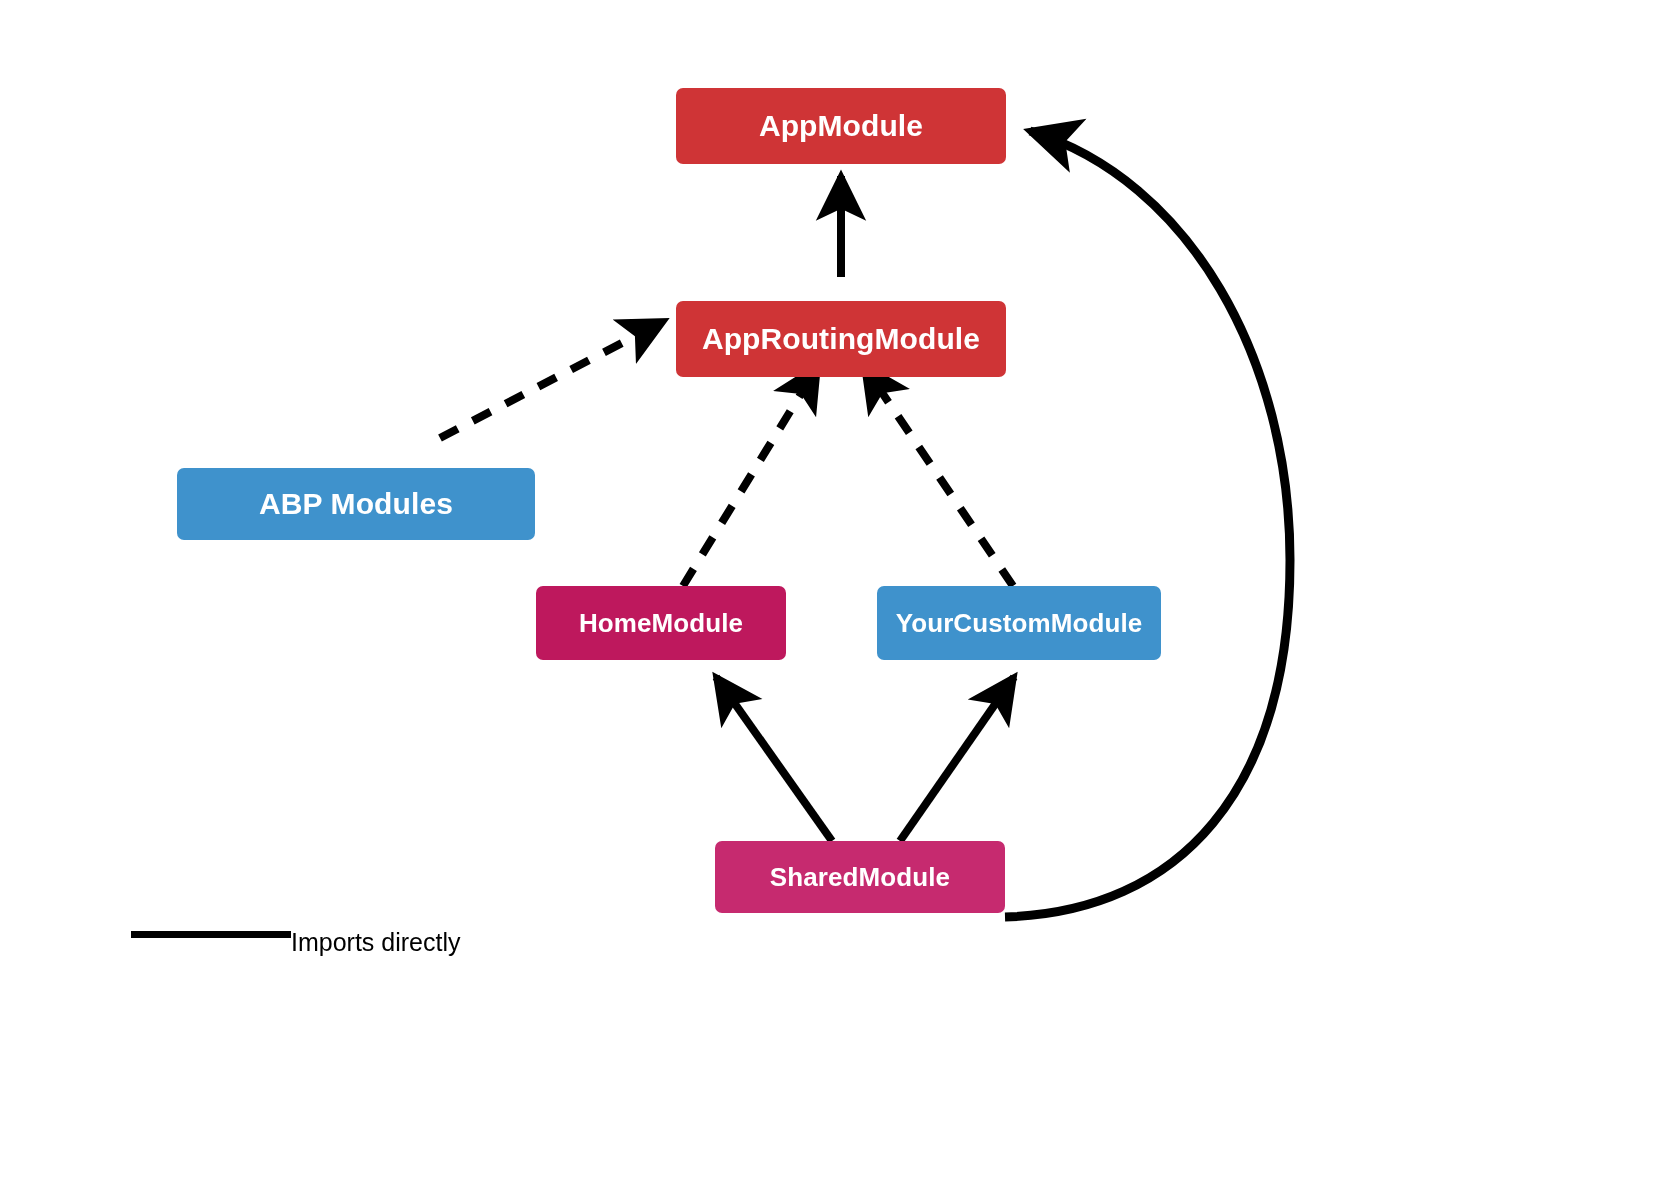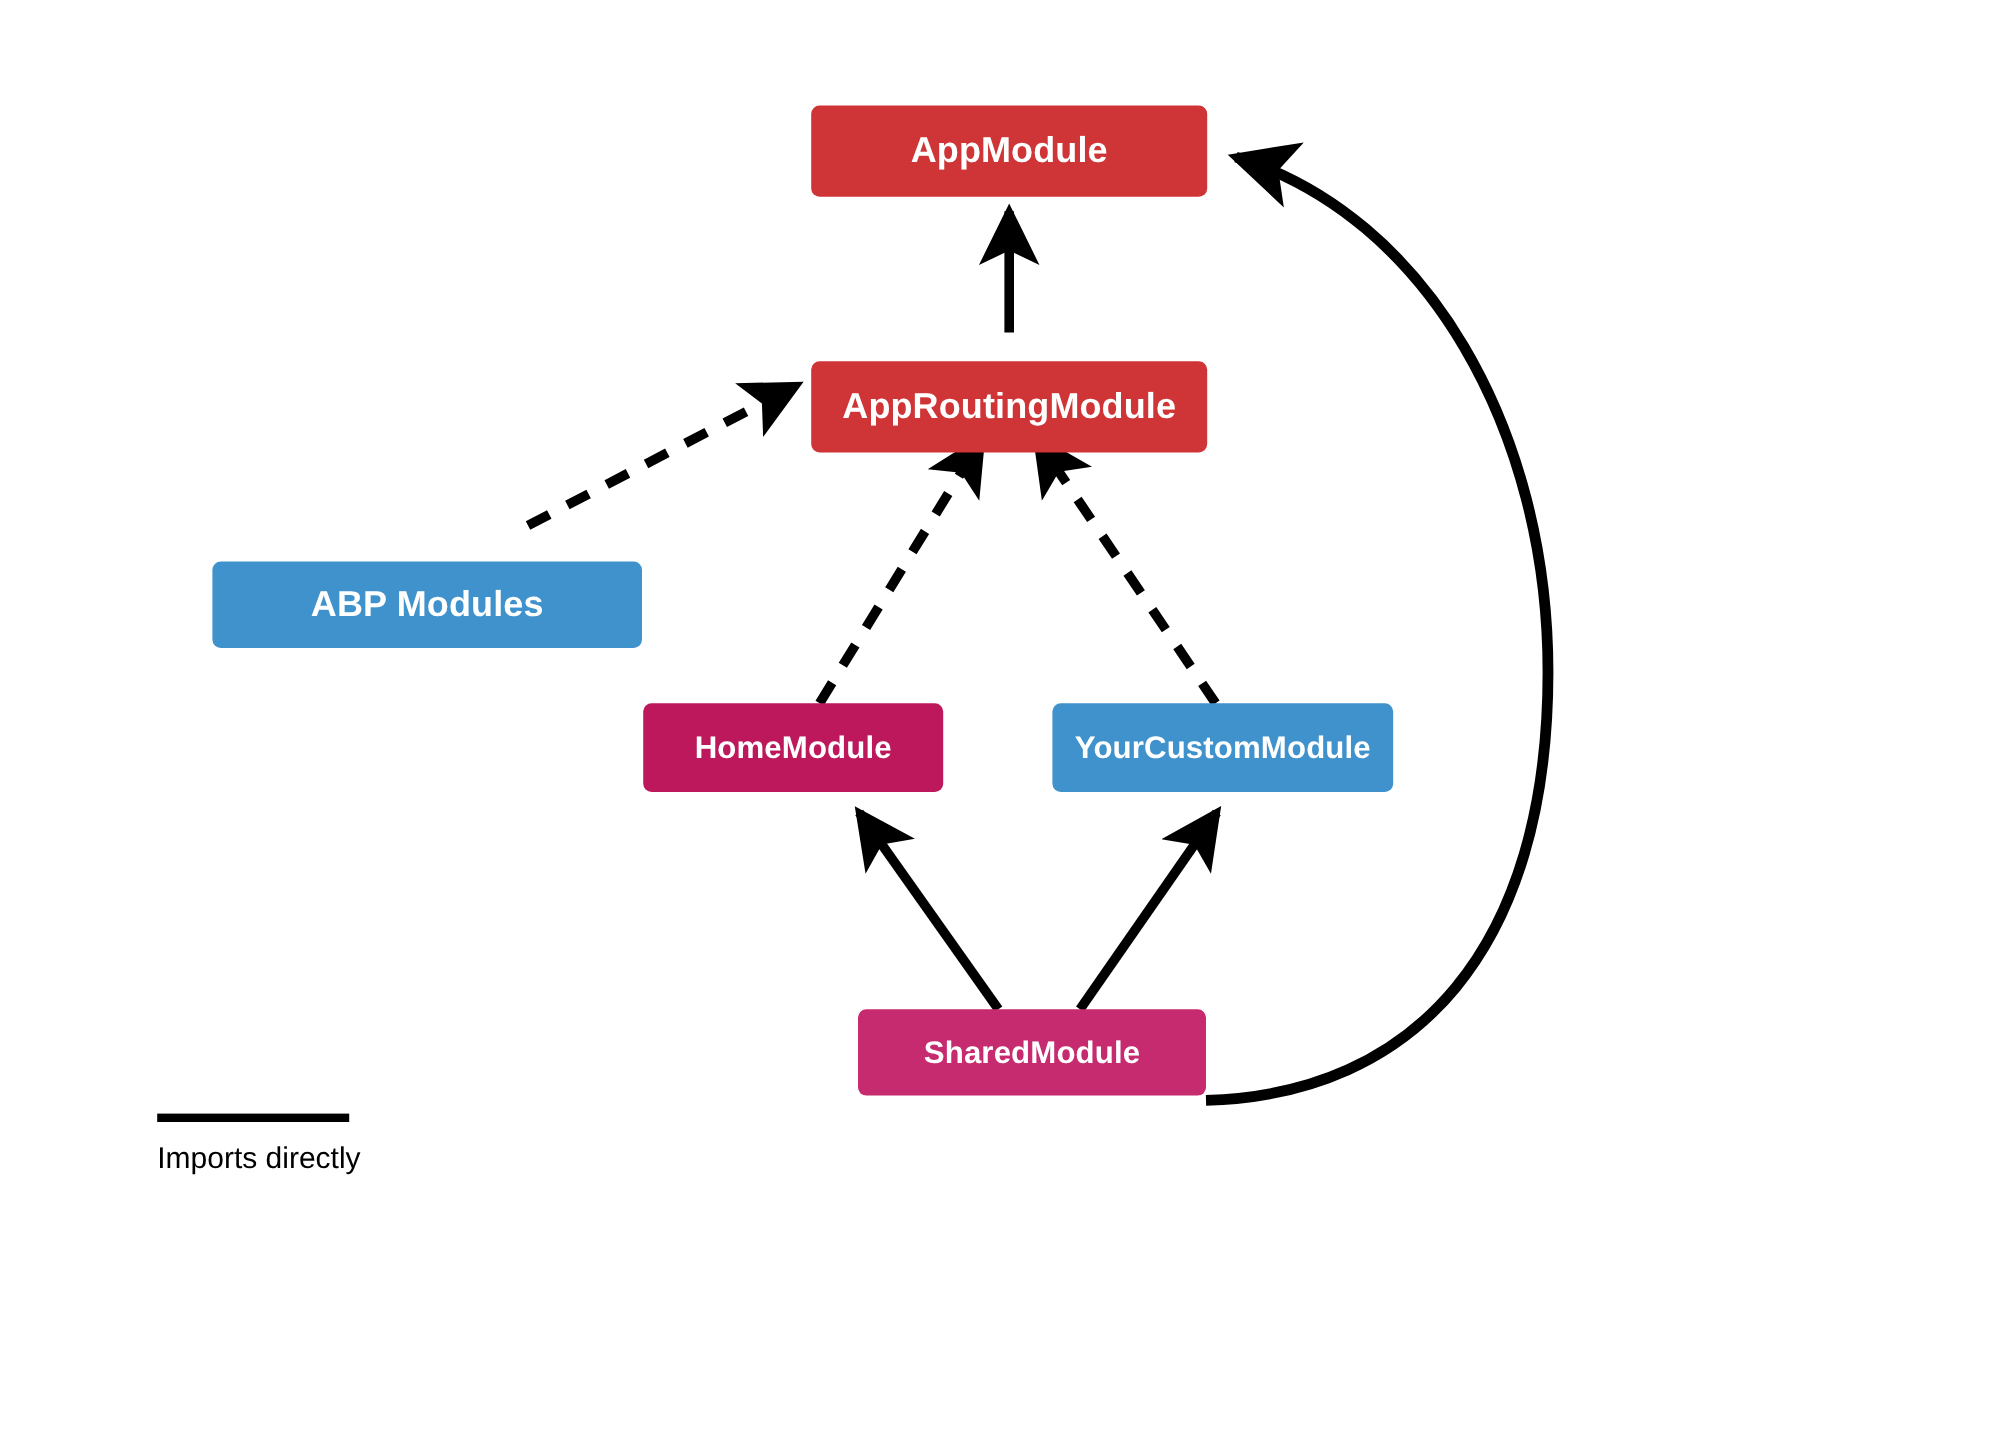--- a/index.html
+++ b/index.html
@@ -42,22 +42,22 @@
   }
   .node-lg { font-size: 30px; }
   .node-md { font-size: 26px; }
   .legend {
     position: absolute;
     font-family: "Liberation Sans", sans-serif;
   }
   .legend-row {
     position: absolute;
     display: flex;
-    flex-direction: column;
-    align-items: flex-start;
+    flex-direction: row;
+    align-items: center;
   }
   .legend-swatch {
     width: 160px;
     height: 0;
     border-top: 7px solid #000000;
     margin-bottom: 16px;
   }
   .legend-swatch.dashed {
     border-top: 7px dashed #000000;
   }

